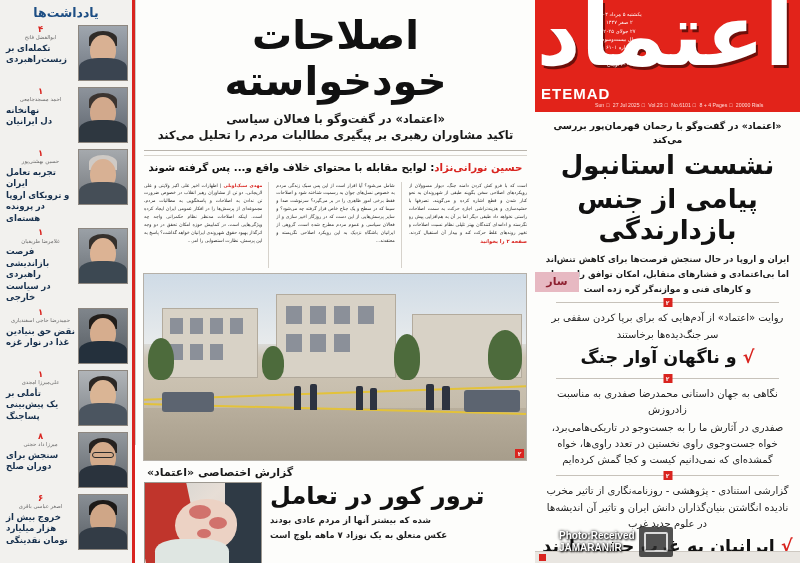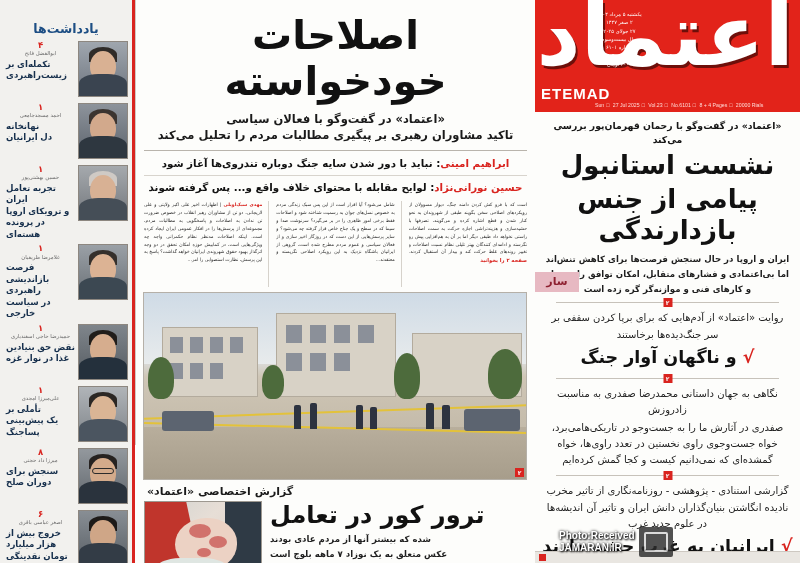--- a/index.html
+++ b/index.html
@@ -34,21 +34,20 @@
     padding: 3px 4px 0 4px;
     overflow: hidden;
   }
   .sidebar-title {
     text-align: center;
     font-size: 12.5px;
     font-weight: bold;
     color: #1d4e84;
     padding: 2px 0 3px 0;
     letter-spacing: -0.3px;
-    margin-top: 16px;
   }
   .note-item {
     display: flex;
     flex-direction: row;
     gap: 3px;
     padding: 2px 0 2px 0;
     min-height: 62px;
     align-items: flex-start;
   }
   .note-text {
@@ -491,23 +490,20 @@
   <main class="center">
     <h1 class="main-headline">اصلاحات خودخواسته</h1>
 
     <div class="sub-kicker">
       <div>«اعتماد» در گفت‌وگو با فعالان سیاسی</div>
       <div>تاکید مشاوران رهبری بر پیگیری مطالبات مردم را تحلیل می‌کند</div>
     </div>
 
     <div class="quote-rule"></div>
 
-    <div class="quote-line">
-      <span class="qname">ابراهیم امینی</span><span>: </span><span>نباید با دور شدن سایه جنگ دوباره تندروی‌ها آغاز شود</span>
-    </div>
     <div class="quote-sep"></div>
     <div class="quote-line">
       <span class="qname">حسین نورانی‌نژاد</span><span>: </span><span>لوایح مقابله با محتوای خلاف واقع و... پس گرفته شوند</span>
     </div>
 
     <div class="body-cols">
       <div class="bcol">
         <span>است که با فرو کش کردن دامنه جنگ، دیوار مسوولان از رویکردهای اصلاحی سخن بگویند طبقی از شهروندان به نحو کنار شدن و قطع اشاره کرده و می‌گویند، تصرفها با حشیه‌سازی و هزینه‌تراشی اجازه حرکت به سمت اصلاحات راستی نخواهد داد طبقی دیگر اما بر آن به هم‌افزایی پیش رو نگرسته و ادامه‌ای کنندگان بهتر تلیلی نظام نسبت اصلاحات و تغییر روندهای غلط حرکت کند و بیدار آن استقبال کردند.</span>
         <span class="readmore">صفحه ۲ را بخوانید</span>
       </div>

